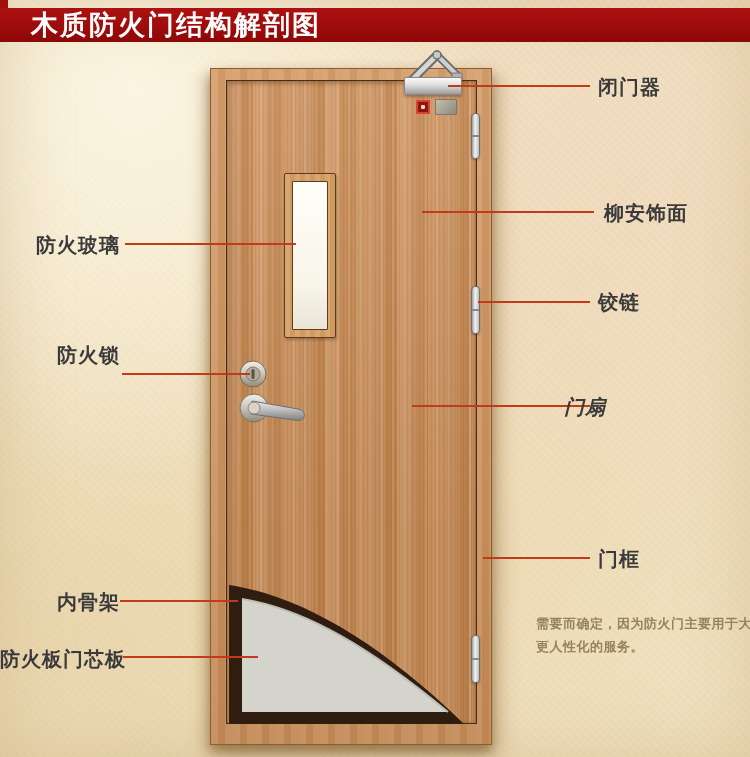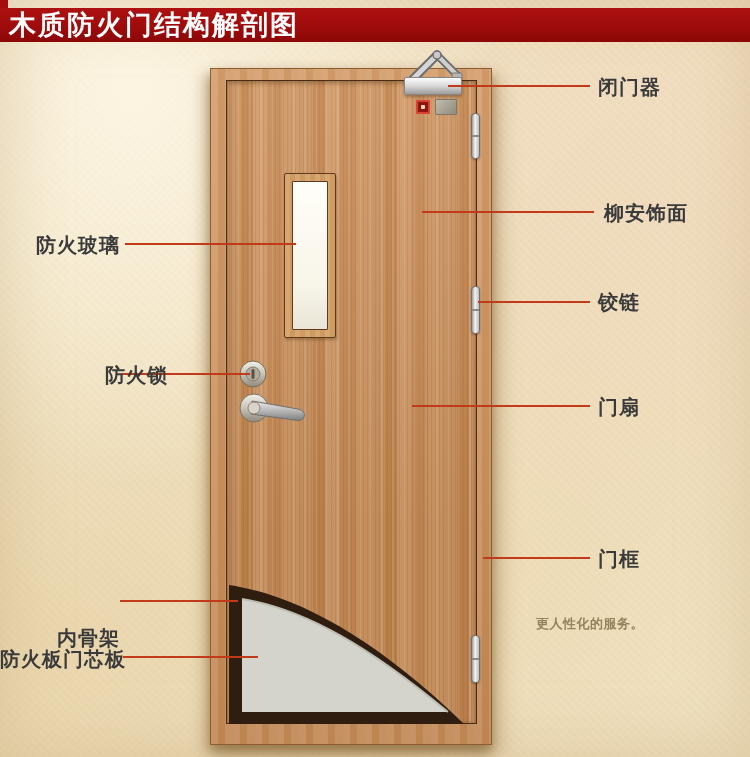--- a/index.html
+++ b/index.html
@@ -21,21 +21,21 @@
 
   
   .corner-notch{ position:absolute; left:0; top:0; width:8px; height:8px; background:#a30d0d; }
   .title-bar{
     position:absolute; left:0; top:8px; width:750px; height:34px;
     background:linear-gradient(180deg,#ad1111 0%, #9d0b0b 60%, #8c0707 100%);
     display:flex; align-items:center;
   }
   .title-bar span{
     color:#ffffff; font-size:27px; font-weight:bold; letter-spacing:2px;
-    padding-left:9px; line-height:34px; white-space:nowrap;
+    padding-left:9px; line-height:34px; white-space:nowrap;margin-left:22px;
   }
 
   
   .door-frame{
     position:absolute; left:210px; top:68px; width:282px; height:677px;
     background:
       linear-gradient(180deg, rgba(255,255,255,0.10), rgba(0,0,0,0.06)),
       repeating-linear-gradient(90deg, #d49c6a 0 7px, #c98d56 7px 14px, #d19a66 14px 22px);
     border:1px solid #8f5c2f;
     box-shadow: 0 7px 10px rgba(125,92,45,0.55), 9px 9px 18px rgba(150,112,62,0.35), -7px 7px 14px rgba(150,112,62,0.3);
@@ -189,27 +189,28 @@
   <div class="leader" style="left:122px; top:373px; width:128px;"></div>
   <div class="leader" style="left:120px; top:600px; width:118px;"></div>
   <div class="leader" style="left:123px; top:656px; width:135px;"></div>
   <div class="leader" style="left:448px; top:85px;  width:142px;"></div>
   <div class="leader" style="left:422px; top:211px; width:172px;"></div>
   <div class="leader" style="left:478px; top:301px; width:112px;"></div>
   <div class="leader" style="left:412px; top:405px; width:178px;"></div>
   <div class="leader" style="left:483px; top:557px; width:107px;"></div>
 
   <div class="lbl lbl-left" style="top:236px;">防火玻璃</div>
-  <div class="lbl lbl-left" style="top:366px;margin-left:48px;">防火锁</div>
-  <div class="lbl lbl-left" style="top:593px;margin-top:36px;">内骨架</div>
+  <div class="lbl lbl-left" style="top:346px;">防火锁</div>
+  <div class="lbl lbl-left" style="top:593px;">内骨架</div>
   <div class="lbl lbl-left" style="top:650px;">防火板门芯板</div>
 
   <div class="lbl" style="left:598px; top:78px;">闭门器</div>
   <div class="lbl" style="left:604px; top:204px;">柳安饰面</div>
   <div class="lbl" style="left:598px; top:293px;text-align:center;">铰链</div>
-  <div class="lbl" style="left:598px; top:398px;">门扇</div>
+  <div class="lbl" style="left:564px; top:398px;font-style:italic;">门扇</div>
   <div class="lbl" style="left:598px; top:550px;">门框</div>
 
   <div class="note">
+    <div>需要而确定，因为防火门主要用于大</div>
     <div>更人性化的服务。</div>
   </div>
 
 </div>
 
 </body></html>

